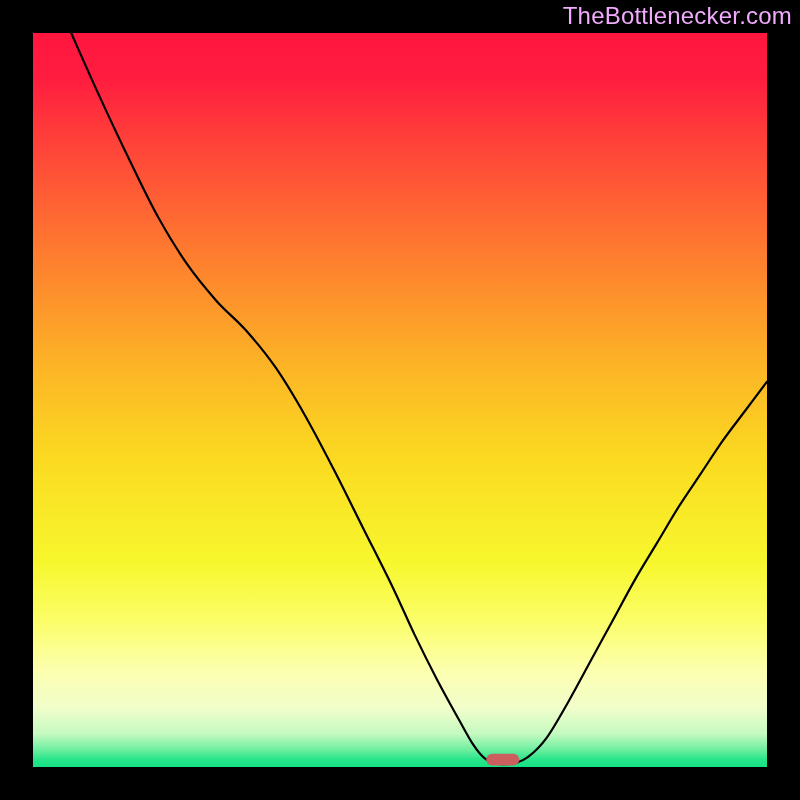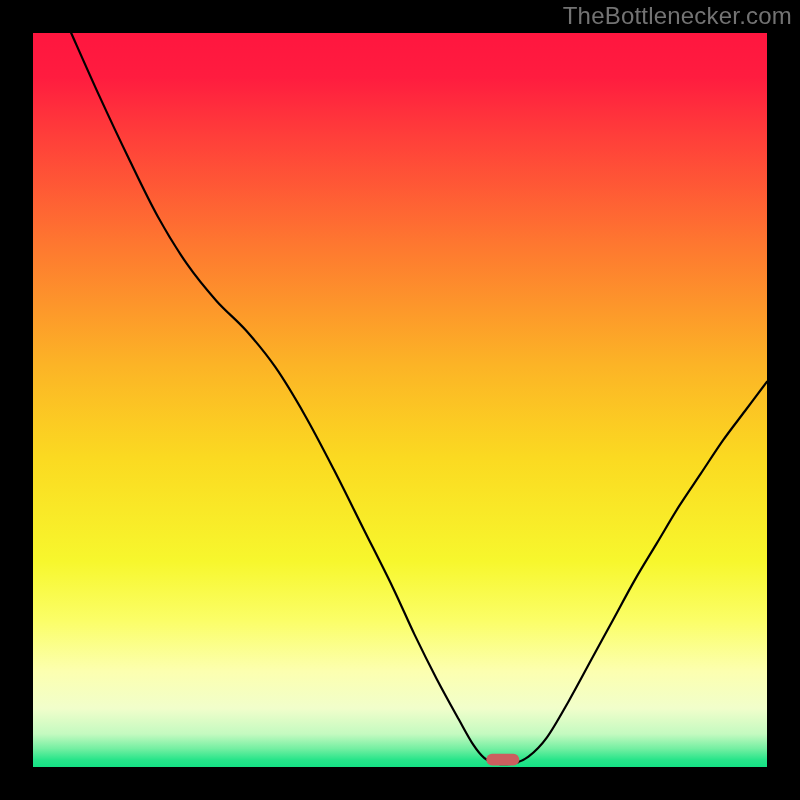--- a/index.html
+++ b/index.html
@@ -14,21 +14,21 @@
   .frame {
     position: relative;
     width: 800px;
     height: 800px;
     box-sizing: border-box;
   }
   .watermark {
     position: absolute;
     top: 2px;
     right: 8px;
-    color: #737373;
+    color: #f0abfc;
     font-size: 24px;
     font-weight: 500;
     letter-spacing: 0.2px;
   }
   svg {
     display: block;
   }
 </style>
 </head>
 <body>

